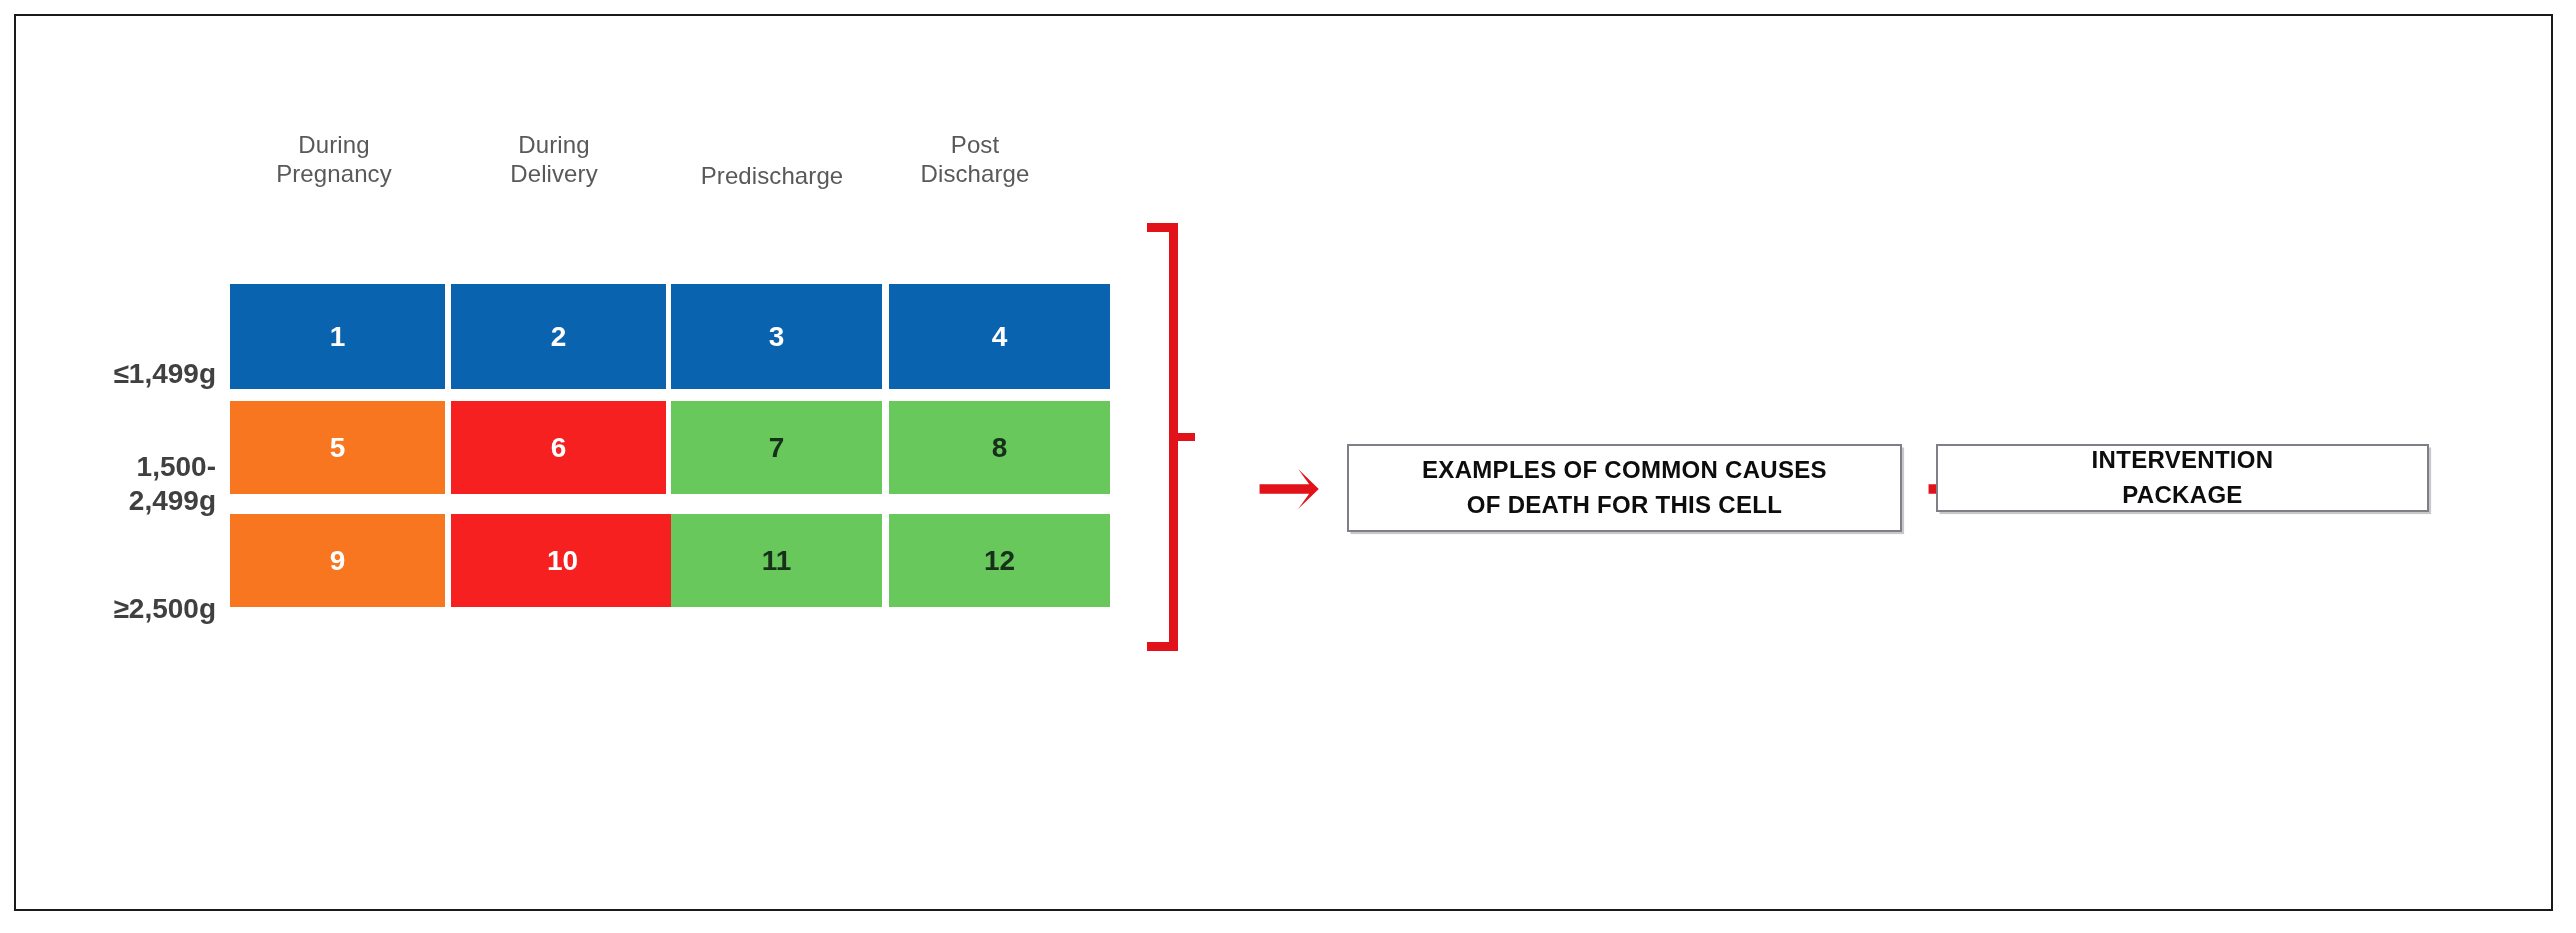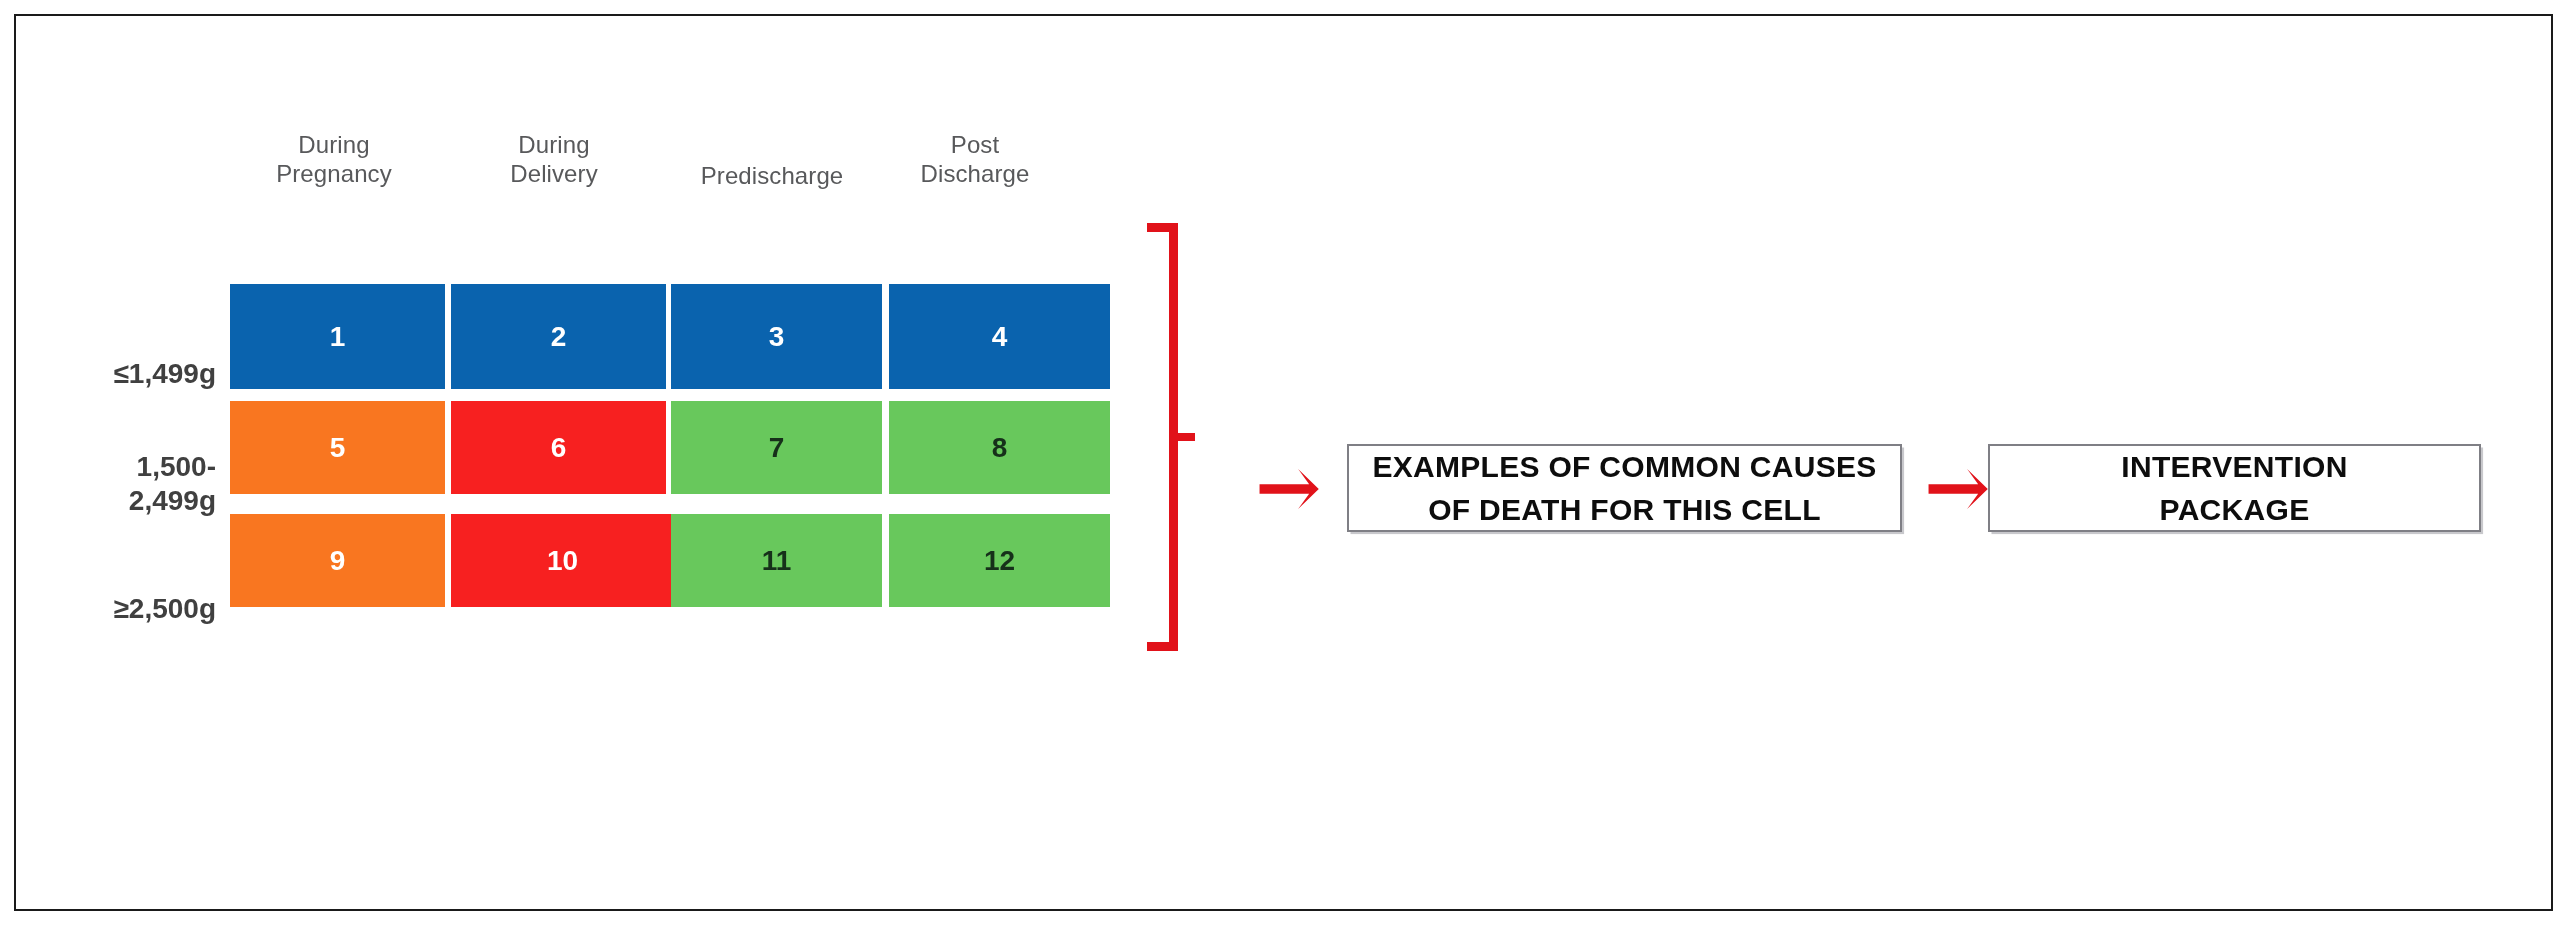--- a/index.html
+++ b/index.html
@@ -89,21 +89,21 @@
     box-shadow: 2.8px 2.8px 0 -0.7px #c8c8cc;
     display: flex;
     align-items: center;
     justify-content: center;
     box-sizing: border-box;
   }
   .process-box span {
     display: block;
     text-align: center;
     font-weight: bold;
-    font-size: 30px;
+    font-size: 24px;
     line-height: 1.45;
     letter-spacing: 0.3px;
     color: #0d0d0d;
     font-family: "Liberation Sans", sans-serif;
     white-space: pre-line;
   }
 </style>
 </head>
 <body>
 
@@ -161,19 +161,19 @@
     <span>EXAMPLES OF COMMON CAUSES
 OF DEATH FOR THIS CELL</span>
   </div>
 
   <div class="arrow" style="left:1911px; top:442px; width:83px; height:62px;">
     <svg width="83" height="62" viewBox="0 0 120 90">
       <path d="M2 38 L74 38 L58 16 L88 45 L58 74 L74 52 L2 52 Z" fill="#e1121a"></path>
     </svg>
   </div>
 
-  <div class="process-box" style="left:1972px; top:428px; width:493px; height:88px;">
+  <div class="process-box" style="left:1920px; top:428px; width:493px; height:68px;">
     <span>INTERVENTION
 PACKAGE</span>
   </div>
 
 </div>
 
 
 </body></html>

